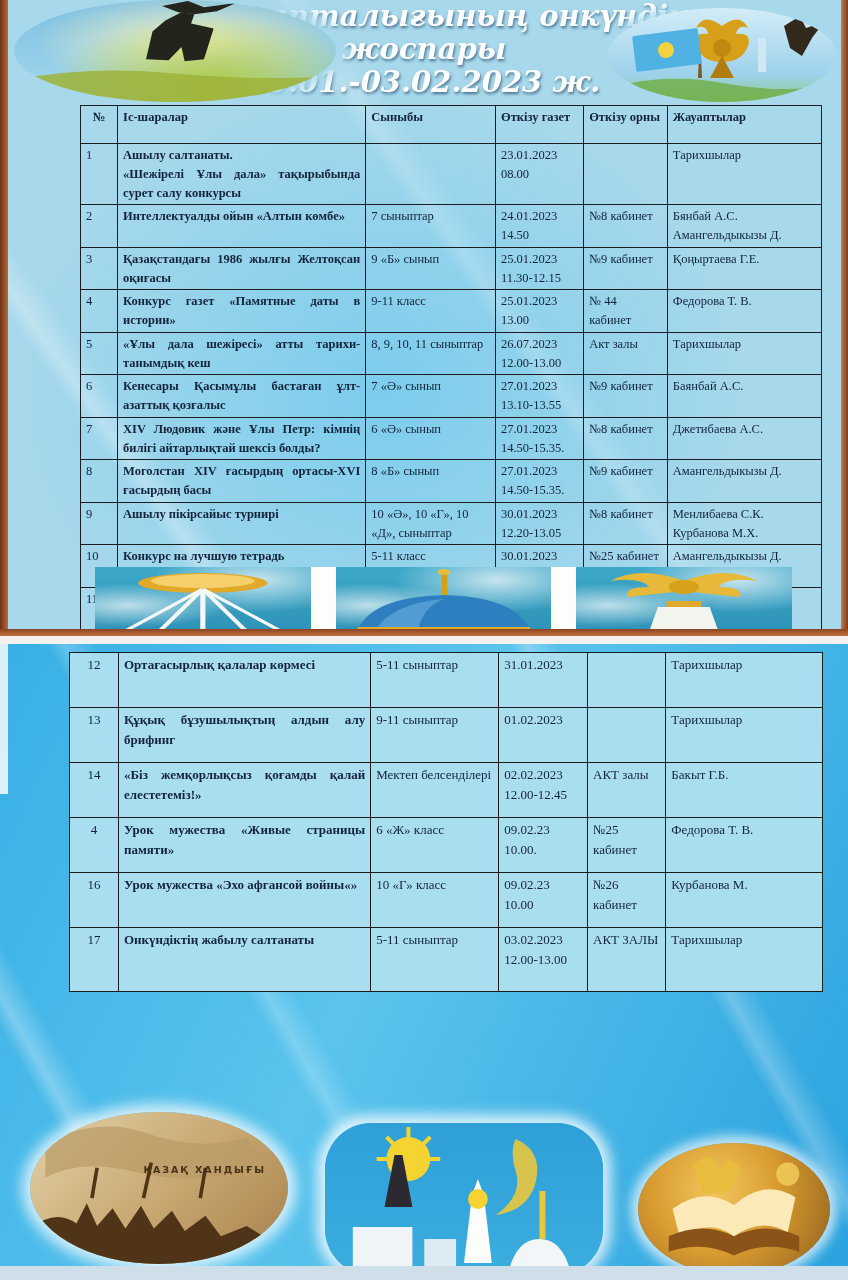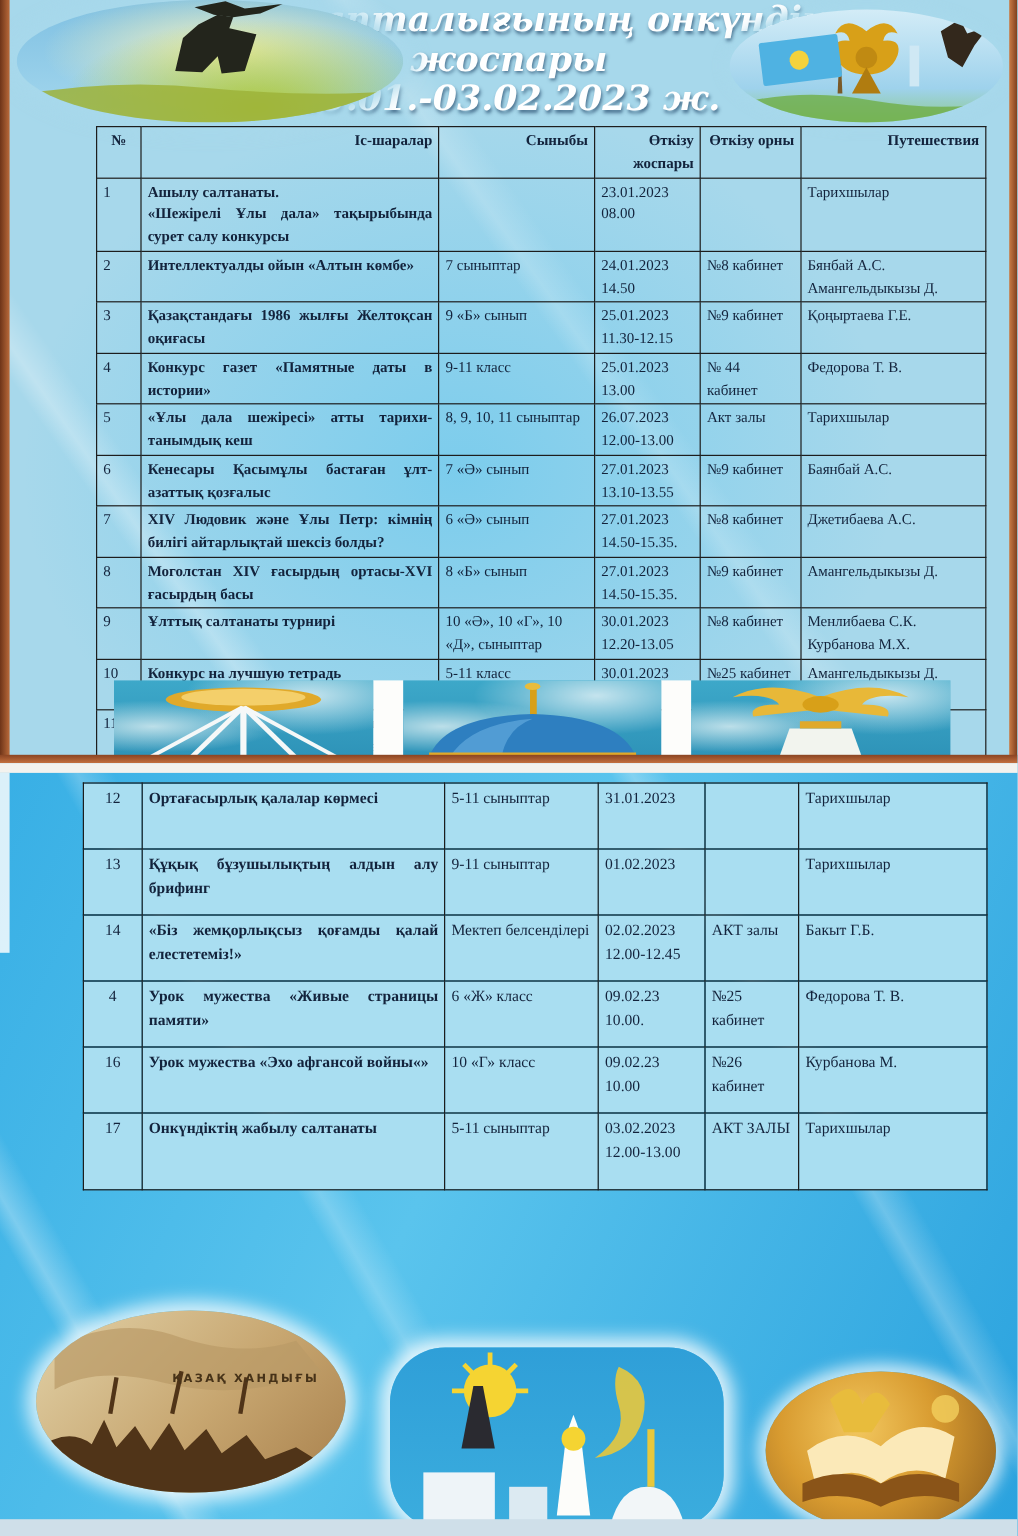--- a/index.html
+++ b/index.html
@@ -40,21 +40,21 @@
   .flag{left:26px;top:24px;width:66px;height:36px;background:#4fb2e2;transform:rotate(-7deg);
     border-radius:2px;}
   .flag .sun{position:absolute;left:24px;top:10px;width:16px;height:16px;border-radius:50%;
     background:#f4d23c;}
 
   
   table{border-collapse:collapse;table-layout:fixed;}
   th,td{border:1.6px solid #1d1d1d;vertical-align:top;padding:2px 5px 2px 5px;
     font-family:"Liberation Serif", serif;font-size:12.5px;line-height:1.5;
     color:#13233c;white-space:pre-line;overflow:hidden;}
-  th{font-weight:bold;text-align:right;}
+  th{font-weight:bold;text-align:left;}
   th.c-num{text-align:center;}
   td.c-event{text-align:justify;font-weight:bold;}
   .t1{left:80px;top:105px;width:742px;}
   .t1 thead tr{height:38px;}
   .t1 tbody tr{height:35px;}
   .t2{left:69px;top:8px;width:754px;}
   .t2 tbody tr{height:55px;}
   .t2 tbody tr:last-child{height:64px;}
   .t2 th,.t2 td{background:#a9def1;font-size:13px;margin-left:48px;}
   .t2 td.c-num{text-align:center;}
@@ -74,21 +74,21 @@
     background:linear-gradient(115deg,#38afe5 0%,#5ac4ed 45%,#2aa2de 100%);
     border-top:8px solid #f3f2ee;box-sizing:border-box;}
   .page2 .sheen{top:0;left:0;right:0;bottom:0;pointer-events:none;
     background:
       linear-gradient(60deg, transparent 12%, rgba(255,255,255,.30) 13.5%, transparent 16%),
       linear-gradient(60deg, transparent 34%, rgba(255,255,255,.22) 35.5%, transparent 38%),
       linear-gradient(60deg, transparent 72%, rgba(255,255,255,.25) 73.5%, transparent 76%);}
   .edge-left{left:0;top:0;width:8px;height:150px;background:rgba(248,252,253,.85);}
 
   
-  .oval-map{left:30px;top:448px;width:258px;height:152px;border-radius:50%;
+  .oval-map{left:30px;top:468px;width:258px;height:152px;border-radius:50%;
     background:linear-gradient(135deg,#e2d2a8,#c7a670 55%,#a8804c);
     box-shadow:0 0 14px 8px rgba(255,255,255,.75);overflow:hidden;}
   .oval-map .label{position:absolute;left:44%;top:34%;font-family:"DejaVu Sans", sans-serif;
     font-size:9.5px;font-weight:bold;letter-spacing:2px;color:#463218;}
   .rect-collage{left:325px;top:479px;width:278px;height:152px;border-radius:46px;
     background:linear-gradient(#2f9fd8,#3badde);
     box-shadow:0 0 14px 8px rgba(255,255,255,.8);overflow:hidden;}
   .circ-book{left:638px;top:499px;width:192px;height:132px;border-radius:50%;
     background:radial-gradient(circle at 40% 35%, #f2c75e 0%, #d89b30 45%, #8c5c1c 100%);
     box-shadow:0 0 12px 7px rgba(255,255,255,.7);overflow:hidden;}
@@ -135,23 +135,23 @@
         <col style="width:17.5%">
       <col style="width:11.9%">
         <col style="width:11.3%">
         <col style="width:20.8%">
     </colgroup>
     <thead>
       <tr>
         <th class="c-num">№</th>
         <th class="c-event">Іс-шаралар</th>
         <th class="c-cls">Сыныбы</th>
-        <th class="c-time">Өткізу жоспары</th>
+        <th class="c-time">Өткізу газет</th>
         <th class="c-place">Өткізу орны</th>
-        <th class="c-resp">Путешествия</th>
+        <th class="c-resp">Жауаптылар</th>
       </tr>
     </thead>
     <tbody>
         <tr>
           <td class="c-num">1</td>
           <td class="c-event">Ашылу салтанаты.
 «Шежірелі Ұлы дала» тақырыбында сурет салу конкурсы</td>
           <td class="c-cls"></td>
           <td class="c-time">23.01.2023
 08.00</td>
@@ -217,21 +217,21 @@
           <td class="c-num">8</td>
           <td class="c-event">Моголстан XIV ғасырдың ортасы-XVI ғасырдың басы</td>
           <td class="c-cls">8 «Б» сынып</td>
           <td class="c-time">27.01.2023
 14.50-15.35.</td>
           <td class="c-place">№9 кабинет</td>
           <td class="c-resp">Амангельдыкызы Д.</td>
         </tr>
         <tr>
           <td class="c-num">9</td>
-          <td class="c-event">Ұлттық салтанаты турнирі</td>
+          <td class="c-event">Ашылу пікірсайыс турнирі</td>
           <td class="c-cls">10 «Ә», 10 «Г», 10 «Д», сыныптар</td>
           <td class="c-time">30.01.2023
 12.20-13.05</td>
           <td class="c-place">№8 кабинет</td>
           <td class="c-resp">Менлибаева С.К.
 Курбанова М.Х.</td>
         </tr>
         <tr>
           <td class="c-num">10</td>
           <td class="c-event">Конкурс на  лучшую тетрадь</td>

